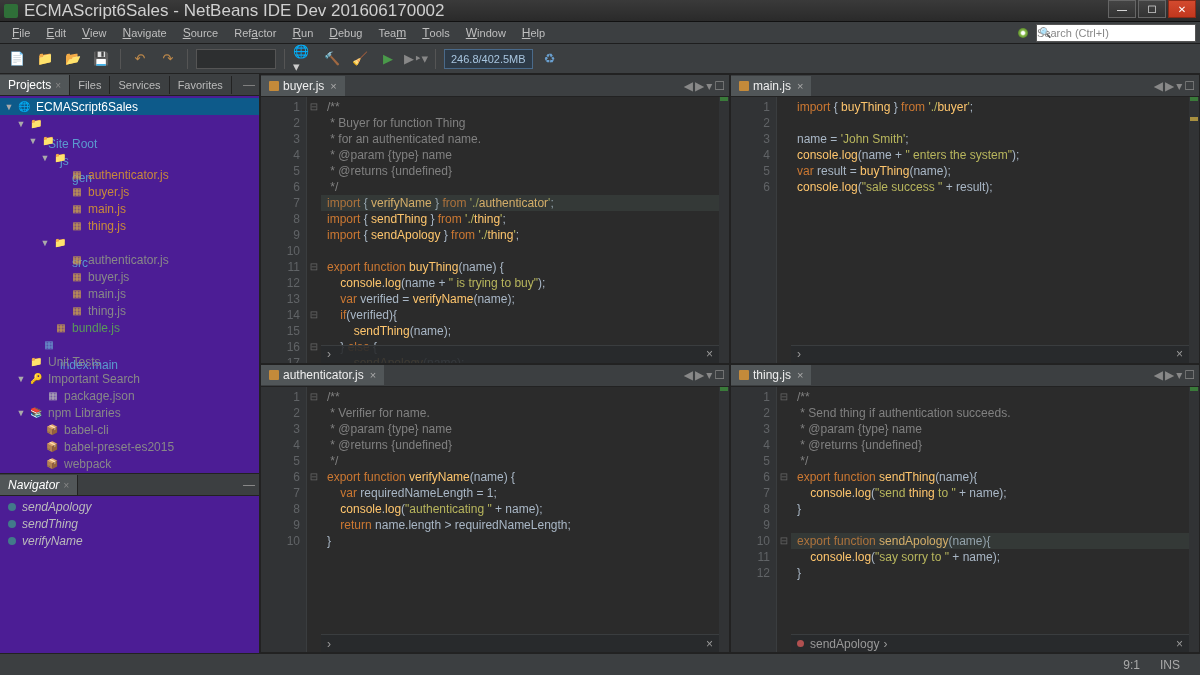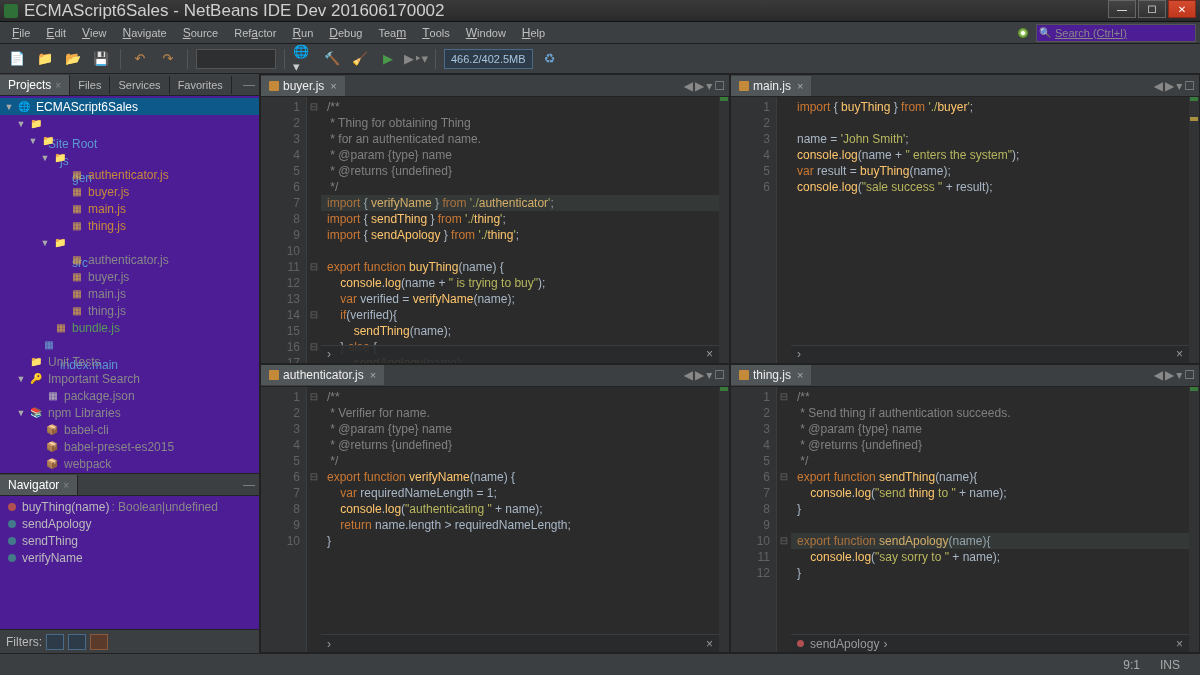--- a/index.html
+++ b/index.html
@@ -12,21 +12,21 @@
 .winbtns { display: flex; height: 100%; }
 .winbtn { width: 28px; height: 18px; margin-left: 2px; display: flex; align-items: center; justify-content: center; color: #fff; font-size: 10px; }
 .winbtn.min, .winbtn.max { background: linear-gradient(#444,#333); border: 1px solid #666; }
 .winbtn.close { background: linear-gradient(#d34a2e,#c1371e); border: 1px solid #8a2a17; }
 
 
 .menubar { height: 22px; background: #3c3f41; display: flex; align-items: center; padding: 0 4px; border-bottom: 1px solid #1e1e1e; }
 .menuitem { padding: 2px 8px; color: #bfbfbf; font-size: 11px; cursor: default; text-align: center; }
 .menuitem u { text-decoration: underline; }
 .menubar .spacer { flex: 1; }
-.searchbox { width: 160px; height: 18px; background: #4c1d95; border: 1px solid #555; padding-left: 18px; color: #888; font-size: 11px; position: relative; line-height: 16px; text-decoration: underline; }
+.searchbox { width: 160px; height: 18px; background: #ffffff; border: 1px solid #555; color: #888; font-size: 11px; position: relative; line-height: 16px; }
 .searchbox::before { content:"🔍"; position: absolute; left: 2px; top: 0; font-size: 10px; }
 .light { width: 10px; height: 10px; border-radius: 50%; background: radial-gradient(#fff 20%, #89b84c 40%, #2a5a0a); margin-right: 8px; }
 
 
 .toolbar { height: 30px; background: #3c3f41; display: flex; align-items: center; padding: 0 6px; gap: 6px; border-bottom: 1px solid #222; }
 .tbtn { width: 22px; height: 22px; display: flex; align-items: center; justify-content: center; color: #ccc; font-size: 13px; cursor:pointer; }
 .tsep { width: 1px; height: 20px; background: #555; margin: 0 2px; }
 .combo { width: 80px; height: 20px; background: #2d2f30; border: 1px solid #555; }
 .memwidget { padding: 1px 6px; background: #2d3a47; border: 1px solid #4a6a8a; color: #a8c5df; font-size: 11px; height:20px; line-height:16px; }
 
@@ -46,21 +46,21 @@
 .tree-row.selected { background: #0d5a8a; color: #fff; }
 .twisty { display: inline-block; width: 10px; text-align: center; color: #aaa; font-size: 9px; }
 .ficon { display: inline-block; width: 14px; height: 12px; margin: 0 4px; text-align: center; font-size: 10px; }
 .ficon.jsf { color: #d0a54a; }
 .ficon.htmlf { color: #6aa0d0; }
 .treelabel { color: #bbb; }
 .treelabel.blue { color: #5b9acf; margin-top: 40px; }
 .treelabel.grey { color: #888; }
 .treelabel.orange { color: #c98a3a; }
 
-.navigator { height: 180px; border-top: 1px solid #222; display: flex; flex-direction: column; }
+.navigator { height: 180px; border-top: 1px solid #222; display: flex; flex-direction: column; font-style: italic; }
 .nav-body { flex: 1; overflow: auto; padding: 2px 0; }
 .nav-row { display: flex; align-items: center; height: 17px; padding-left: 8px; font-size: 11px; cursor:pointer; }
 .nav-dot { width: 8px; height: 8px; border-radius: 50%; margin-right: 6px; }
 .nav-dot.red { background: #b05050; }
 .nav-dot.cyan { background: #427a8a; }
 .nav-sig { color: #888; margin-left: 2px; }
 
 .filters { height: 24px; border-top: 1px solid #222; background: #3c3f41; display: flex; align-items: center; padding: 0 6px; font-size: 11px; gap: 4px; }
 .filters .fbtn { width: 18px; height: 16px; background: #2d3a47; border: 1px solid #4a6a8a; display: inline-block; cursor:pointer; }
 
@@ -139,21 +139,21 @@
   <span class="tbtn" style="color:#c08a4a">↷</span>
   <span class="tsep"></span>
   <div class="combo"></div>
   <span class="tsep"></span>
   <span class="tbtn">🌐▾</span>
   <span class="tbtn" style="color:#888">🔨</span>
   <span class="tbtn" style="color:#888">🧹</span>
   <span class="tbtn" style="color:#4a9a4a">▶</span>
   <span class="tbtn" style="color:#888">▶‣▾</span>
   <span class="tsep"></span>
-  <div class="memwidget">466.2/402.5MB</div>
+  <div class="memwidget">246.8/402.5MB</div>
   <span class="tbtn" style="color:#6aa0d0">♻</span>
 </div>
 
 <div class="main">
 
   <div class="leftpanel">
     <div class="paneltabs">
       <span class="ptab active"><span>Projects</span><span class="x">×</span></span>
       <span class="ptab">Files</span>
       <span class="ptab">Services</span>
@@ -273,42 +273,31 @@
         </div>
     </div>
 
     <div class="navigator">
       <div class="paneltabs">
         <span class="ptab active"><span>Navigator</span><span class="x">×</span></span>
         <span class="collapse">—</span>
       </div>
       <div class="nav-body">
         <div class="nav-row">
-            <span class="nav-dot red"></span>
-            <span>buyThing(name)</span>
-            <span class="nav-sig"> : Boolean|undefined</span>
-          </div>
-        <div class="nav-row">
             <span class="nav-dot cyan"></span>
             <span>sendApology</span>
           </div>
         <div class="nav-row">
             <span class="nav-dot cyan"></span>
             <span>sendThing</span>
           </div>
         <div class="nav-row">
             <span class="nav-dot cyan"></span>
             <span>verifyName</span>
           </div>
-      </div>
-      <div class="filters">
-        <span>Filters:</span>
-        <span class="fbtn"></span>
-        <span class="fbtn"></span>
-        <span class="fbtn" style="background:#5a3a2a;border-color:#8a5a3a"></span>
       </div>
     </div>
   </div>
 
   <div class="editors">
 
     <div class="editor">
       <div class="edtabs">
         <span class="edtab">
             <span class="fx"></span>
@@ -359,21 +348,21 @@
  
 ⊟
  
 ⊟
  
  
  
  
 </div>
         <div class="codetext" id="code-a"><div class="hl-line" style="top:98px"></div><span class="c-cm">/**</span>
-<span class="c-cm"> * Thing for obtaining Thing</span>
+<span class="c-cm"> * Buyer for function Thing</span>
 <span class="c-cm"> * for an authenticated name.</span>
 <span class="c-cm"> * @param {type} name</span>
 <span class="c-cm"> * @returns {undefined}</span>
 <span class="c-cm"> */</span>
 <span class="c-kw">import</span> { <span class="c-fn">verifyName</span> } <span class="c-kw">from</span> <span class="c-st">'./<span class="c-fn">authenticator</span>'</span>;
 <span class="c-kw">import</span> { <span class="c-fn">sendThing</span> } <span class="c-kw">from</span> <span class="c-st">'./<span class="c-fn">thing</span>'</span>;
 <span class="c-kw">import</span> { <span class="c-fn">sendApology</span> } <span class="c-kw">from</span> <span class="c-st">'./<span class="c-fn">thing</span>'</span>;
 
 <span class="c-kw">export</span> <span class="c-kw">function</span> <span class="c-fn">buyThing</span>(name) {
     <span class="c-fn">console</span>.<span class="c-fn">log</span>(name + <span class="c-st">" is trying to buy"</span>);

